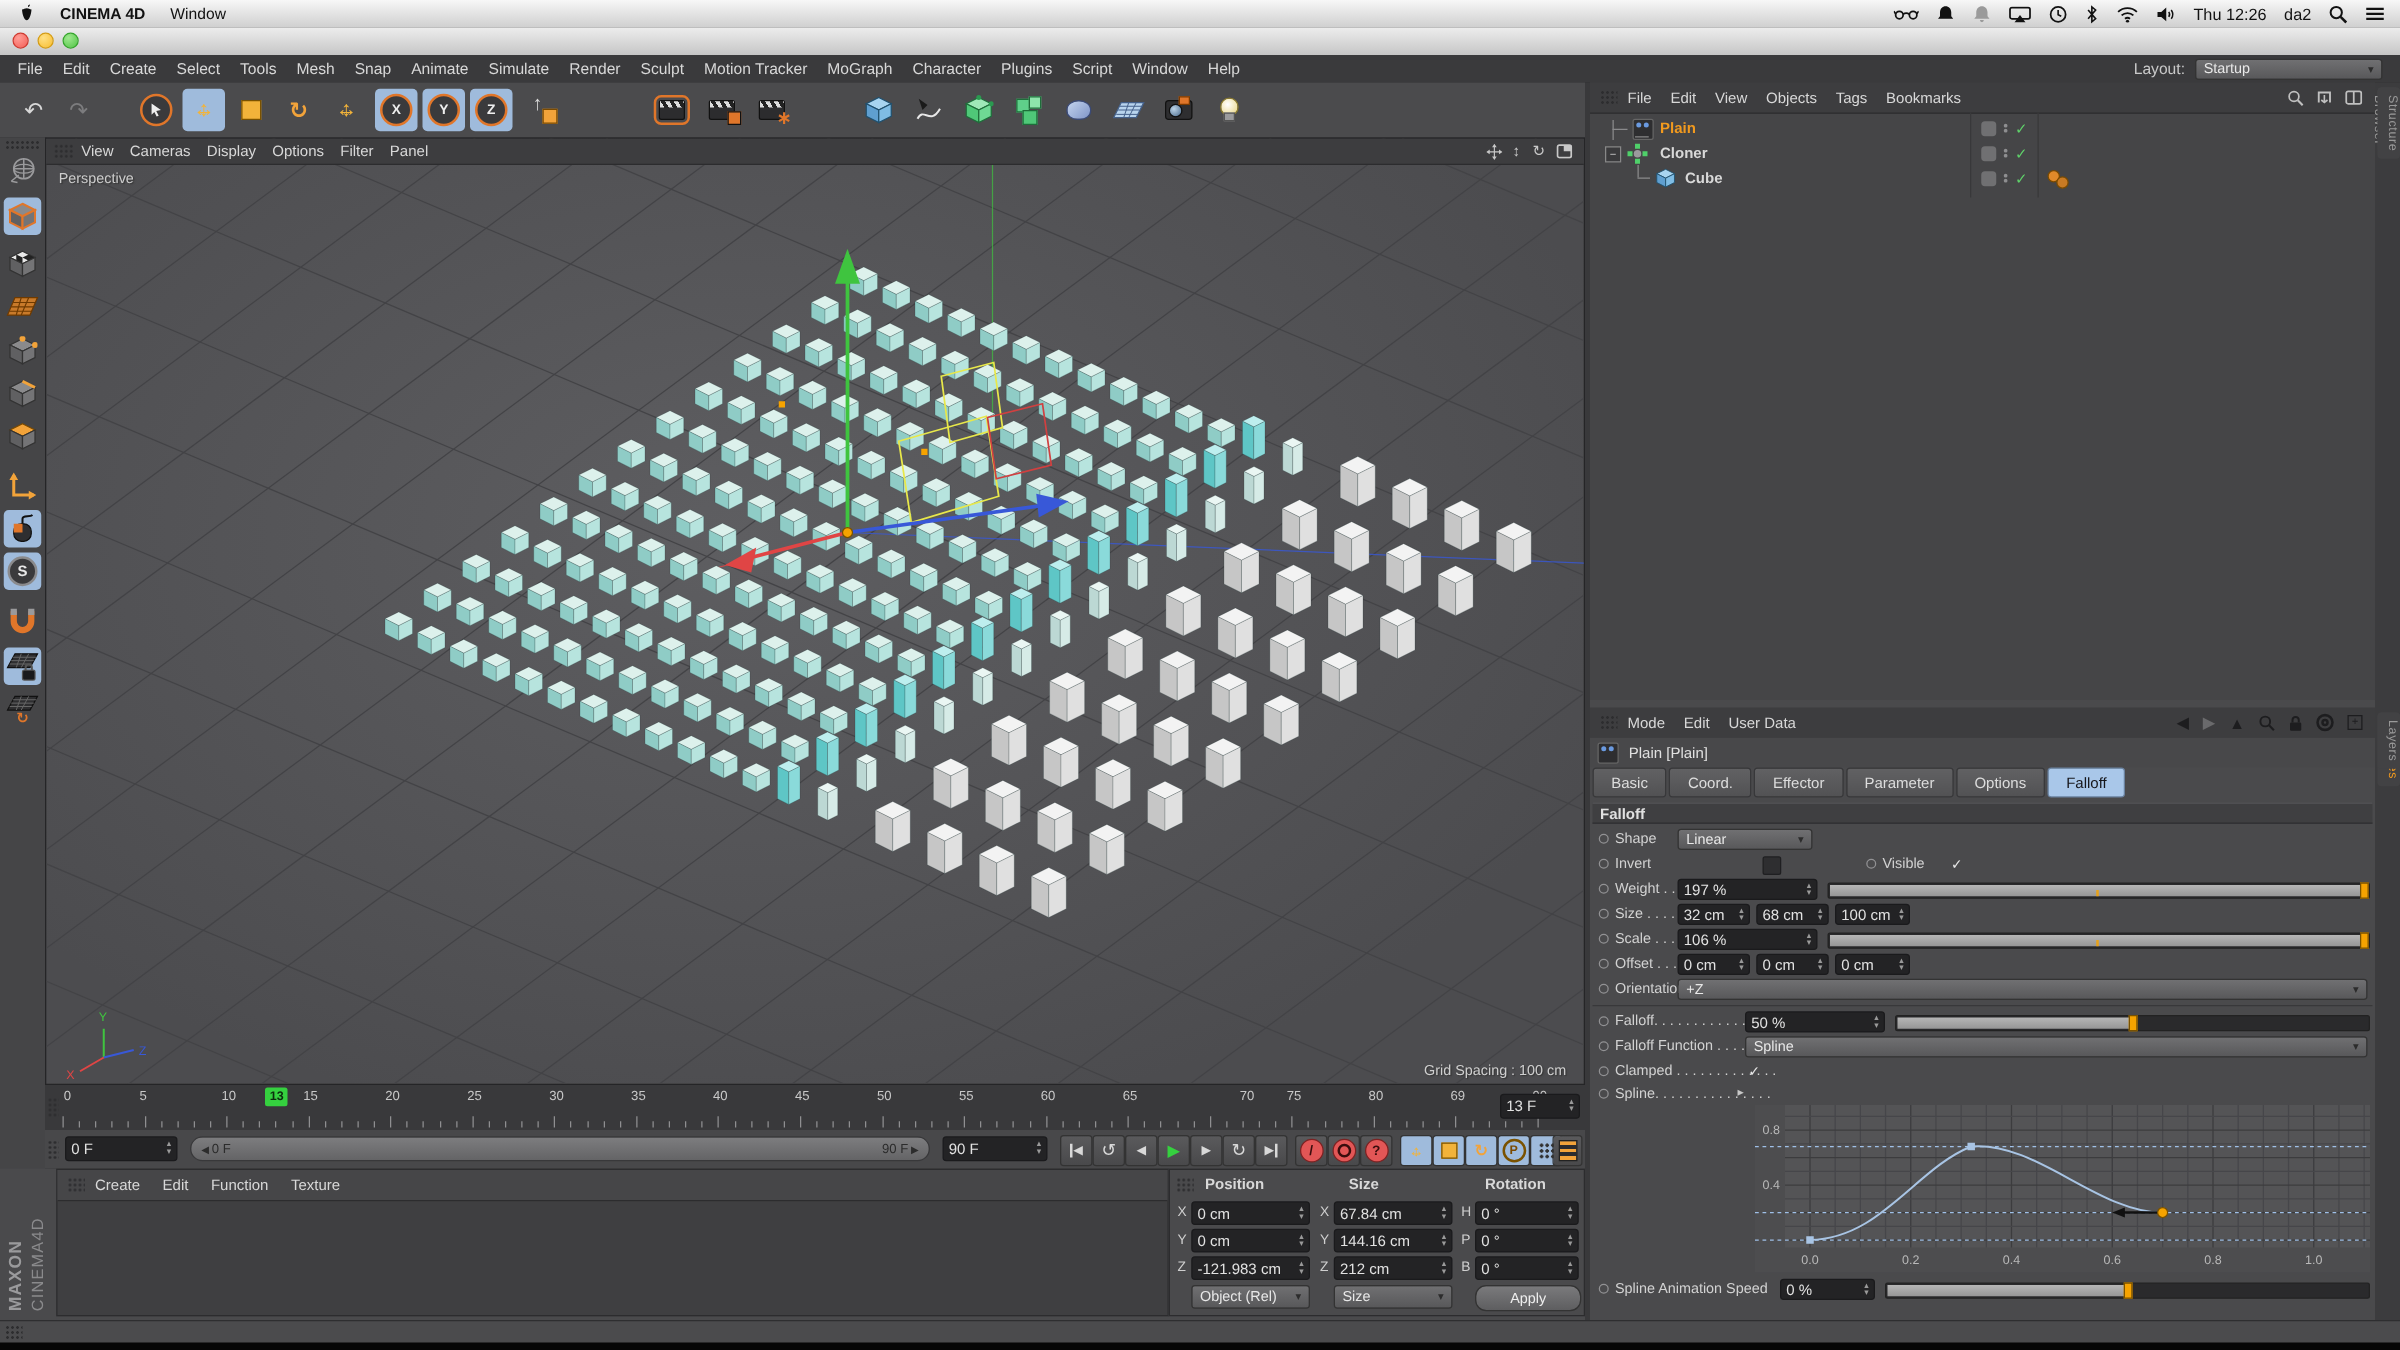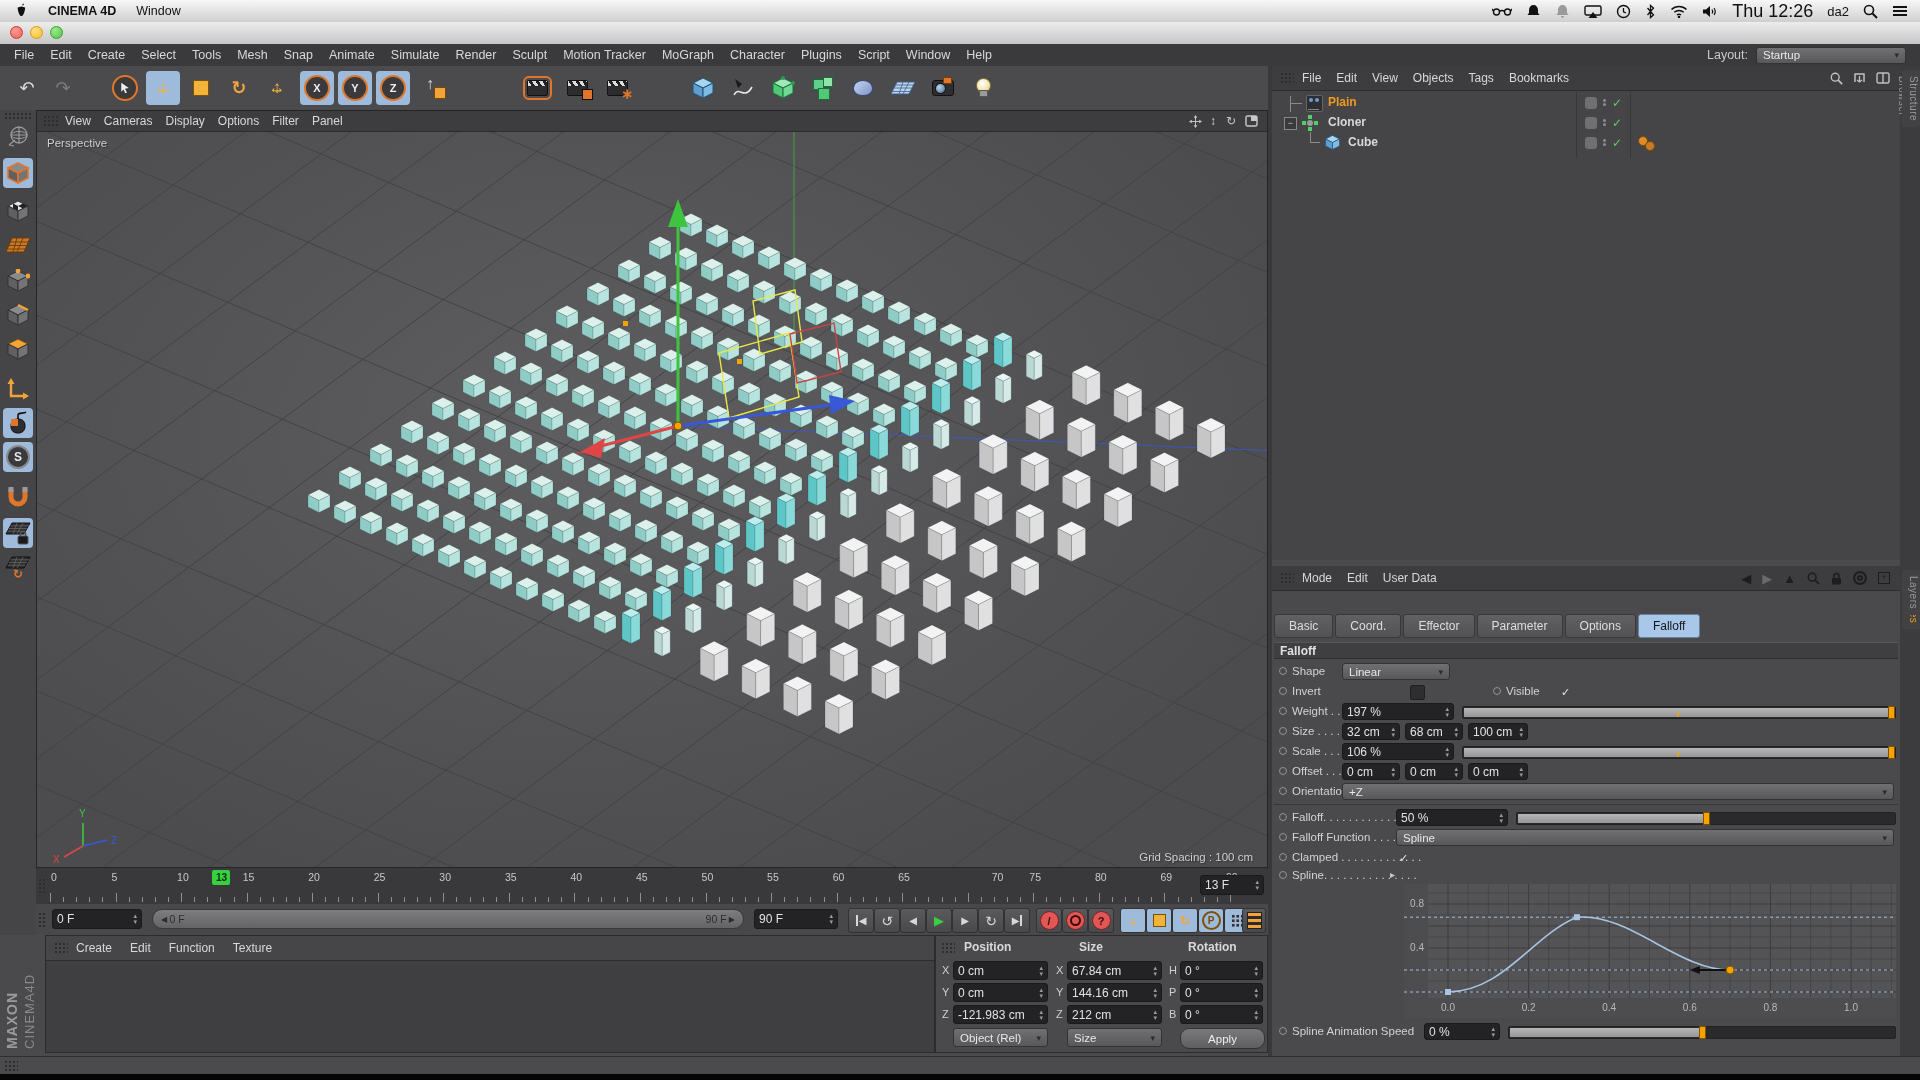--- a/index.html
+++ b/index.html
@@ -194,21 +194,21 @@
         </span>
       <span class="macico">
           <svg width="16" height="13" viewBox="0 0 16 13">
             <path fill="#111" d="M1 4.5h3L8 1v11L4 8.5H1z"></path>
             <g fill="none" stroke="#111" stroke-width="1.2">
               <path d="M10 4.5a3.5 3.5 0 0 1 0 4"></path>
               <path d="M12 3a6 6 0 0 1 0 7"></path>
             </g>
           </svg>
         </span>
-      <span class="mitem" style="color:#111;font-size:18px">Thu 12:26</span>
+      <span class="mitem" style="color:#111;font-size:13px">Thu 12:26</span>
       <span class="mitem" style="color:#111;font-size:13px">da2</span>
       <span class="macico">
           <svg width="15" height="15" viewBox="0 0 15 15">
             <circle cx="6" cy="6" r="4.5" fill="none" stroke="#111" stroke-width="1.6"></circle>
             <path d="M9.5 9.5 14 14" stroke="#111" stroke-width="2"></path>
           </svg>
         </span>
       <span class="macico">
           <svg width="16" height="12" viewBox="0 0 16 12">
             <g stroke="#111" stroke-width="1.8">
@@ -1648,20 +1648,27 @@
             </svg>
           </span>
         <span>
             <span style="display:block;width:10px;height:10px;border:2px solid #1d1d1f;border-radius:50%;box-shadow:inset 0 0 0 2px #3d3d3f, inset 0 0 0 4px #1d1d1f"></span>
           </span>
         <span>
             <span style="display:block;width:10px;height:10px;border:1.5px solid #1d1d1f;font-size:9px;line-height:9px;text-align:center;color:#1d1d1f">+</span>
           </span>
       </span>
     </div>
+    <div id="attr-title">
+      <span style="width:15px;height:15px;background:#2e2e30;border:1px solid #666;border-radius:2px;position:relative">
+        <i style="position:absolute;left:2px;top:2px;width:4px;height:4px;border-radius:50%;background:#6a9ae0"></i>
+        <i style="position:absolute;left:8px;top:2px;width:4px;height:4px;border-radius:50%;background:#6a9ae0"></i>
+      </span>
+      <span style="font-size:12px;color:#e0e0e0">Plain [Plain]</span>
+    </div>
     <div id="attr-tabs">
       <span class="atab">Basic</span>
       <span class="atab">Coord.</span>
       <span class="atab">Effector</span>
       <span class="atab">Parameter</span>
       <span class="atab">Options</span>
       <span class="atab sel">Falloff</span>
     </div>
     <div class="asect" style="top:76px">Falloff</div>
 

